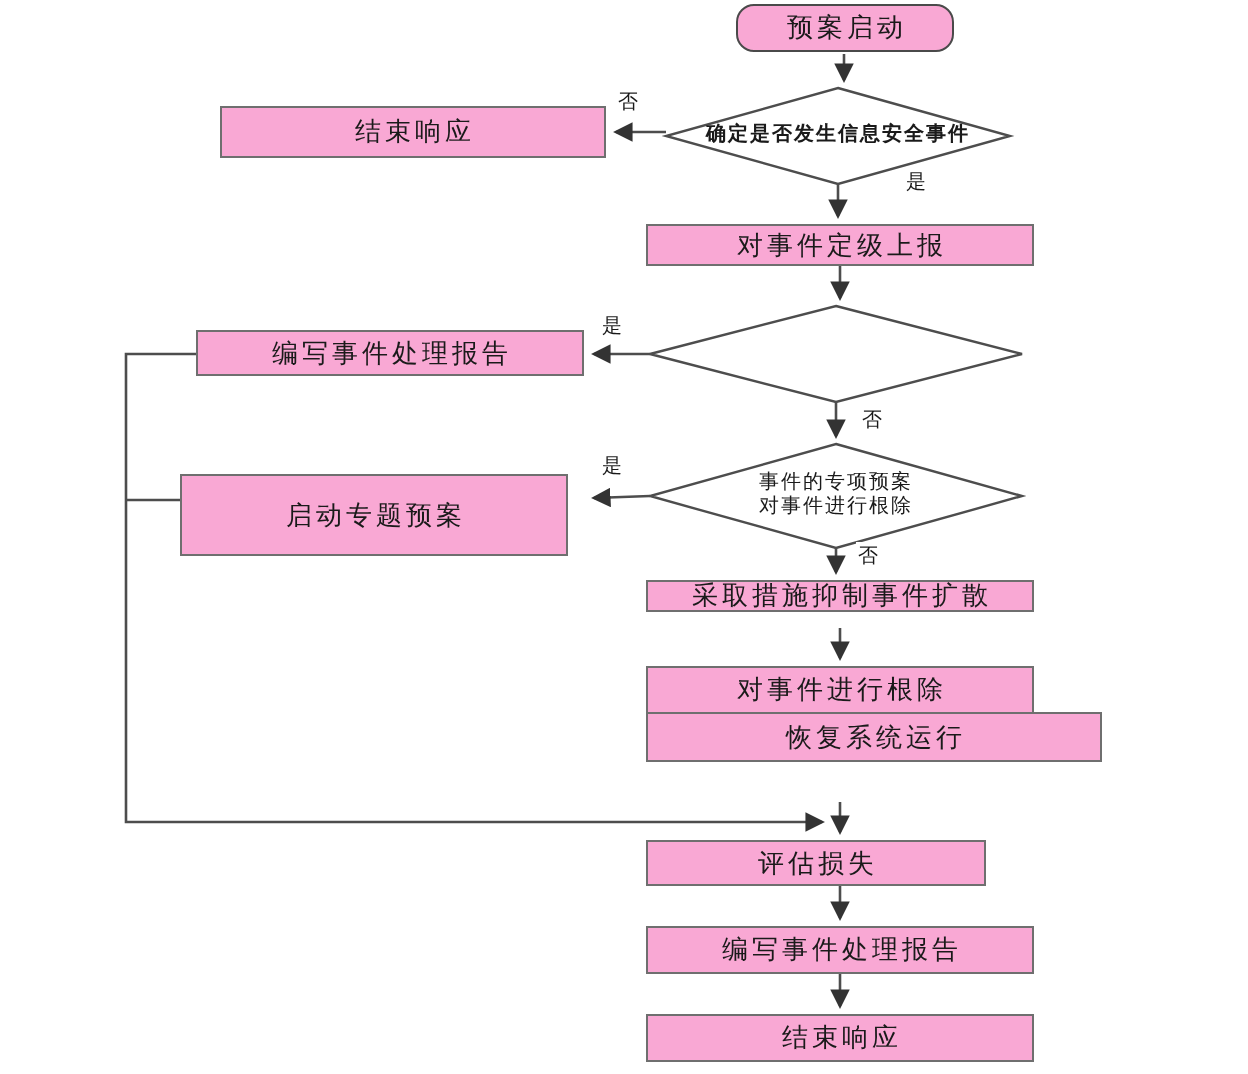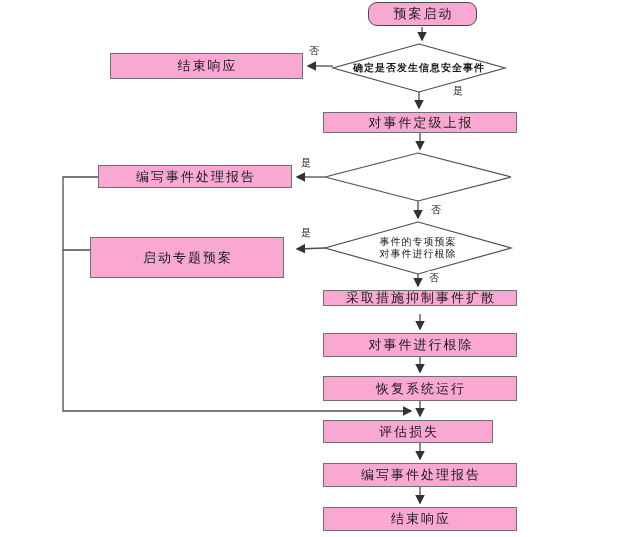--- a/index.html
+++ b/index.html
@@ -38,21 +38,21 @@
     padding:0 1px;
   }
   
   #n-start{left:368px;top:2px;width:109px;height:24px;}
   #n-end-top{left:110px;top:53px;width:193px;height:26px;}
   #n-report{left:323px;top:112px;width:194px;height:21px;}
   #n-launch-specific{left:98px;top:165px;width:194px;height:23px;}
   #n-launch-special{left:90px;top:237px;width:194px;height:41px;}
   #n-suppress{left:323px;top:290px;width:194px;height:16px;}
   #n-eradicate{left:323px;top:333px;width:194px;height:24px;}
-  #n-restore{left:323px;top:376px;width:194px;height:25px;}
+  #n-restore{left:323px;top:356px;width:228px;height:25px;}
   #n-assess{left:323px;top:420px;width:170px;height:23px;}
   #n-write-report{left:323px;top:463px;width:194px;height:24px;}
   #n-end-bottom{left:323px;top:507px;width:194px;height:24px;}
   #t-d1{left:333px;top:56px;width:172px;height:24px;font-weight:bold;}
   #t-d2{left:325px;top:165px;width:186px;height:24px;}
   #t-d3{left:325px;top:235px;width:186px;height:26px;}
   #l-no1{left:308px;top:44px;}
   #l-yes1{left:452px;top:84px;}
   #l-yes2{left:300px;top:156px;}
   #l-no2{left:430px;top:203px;}

